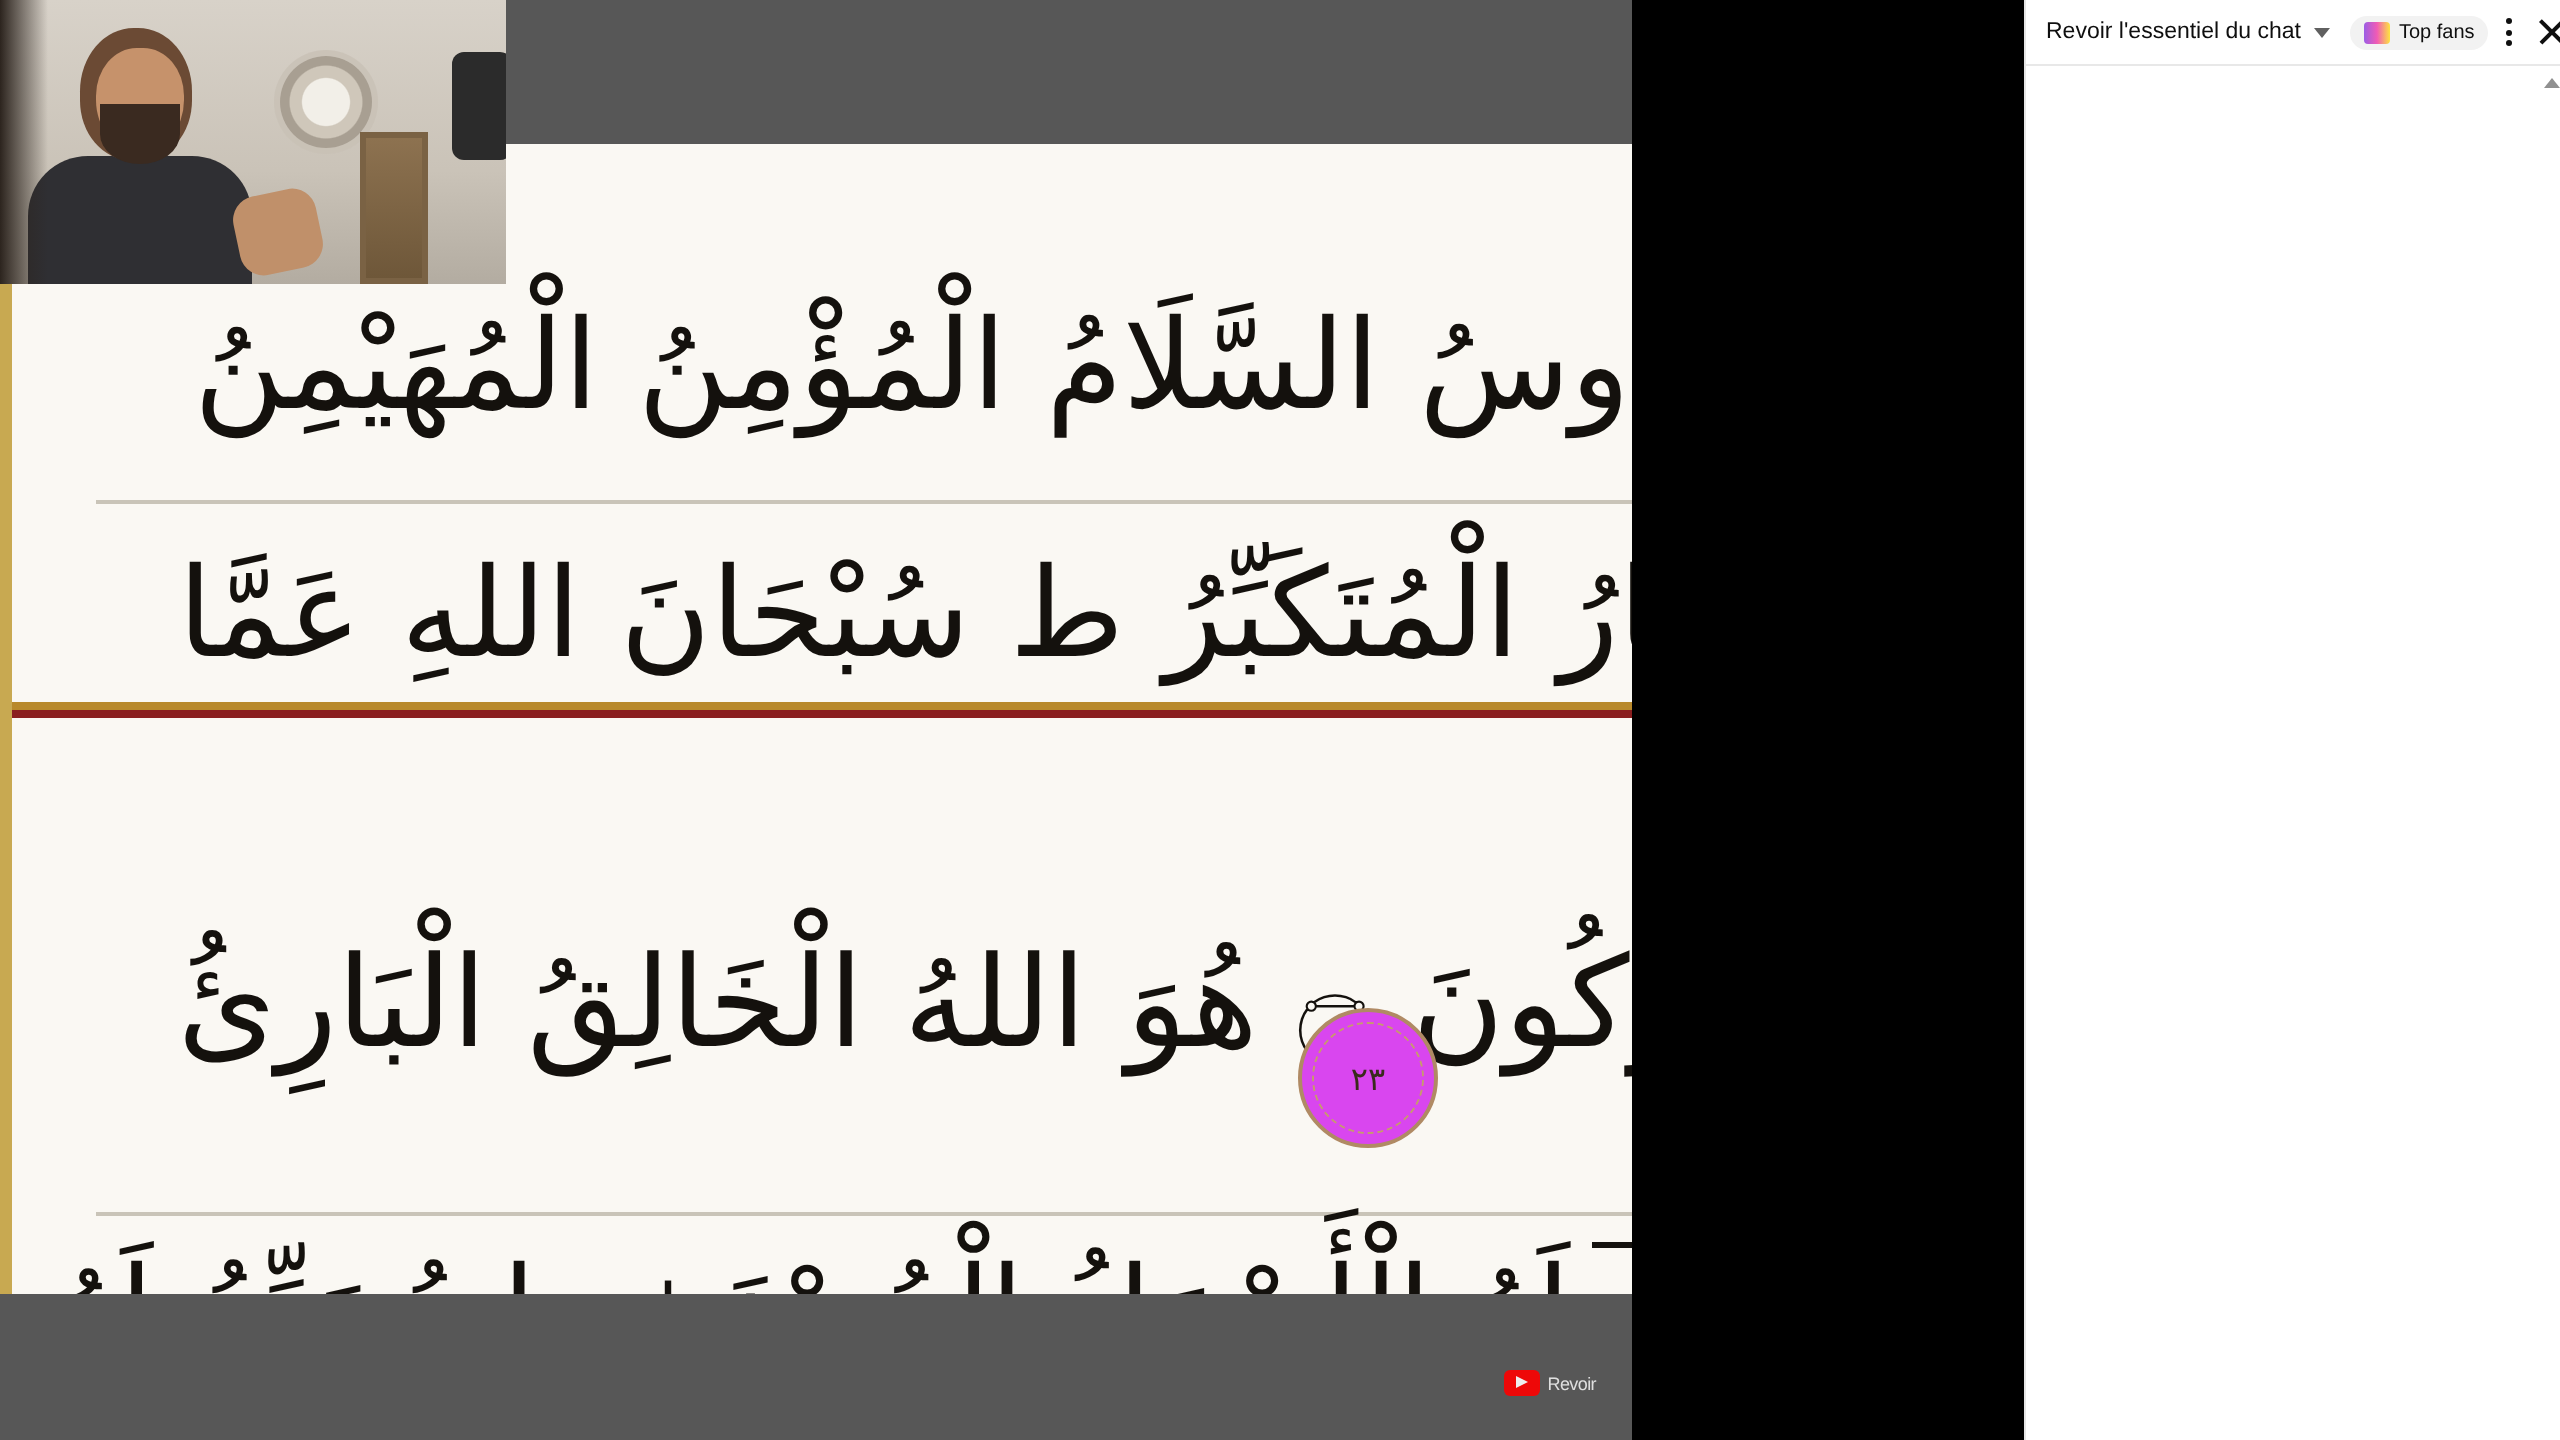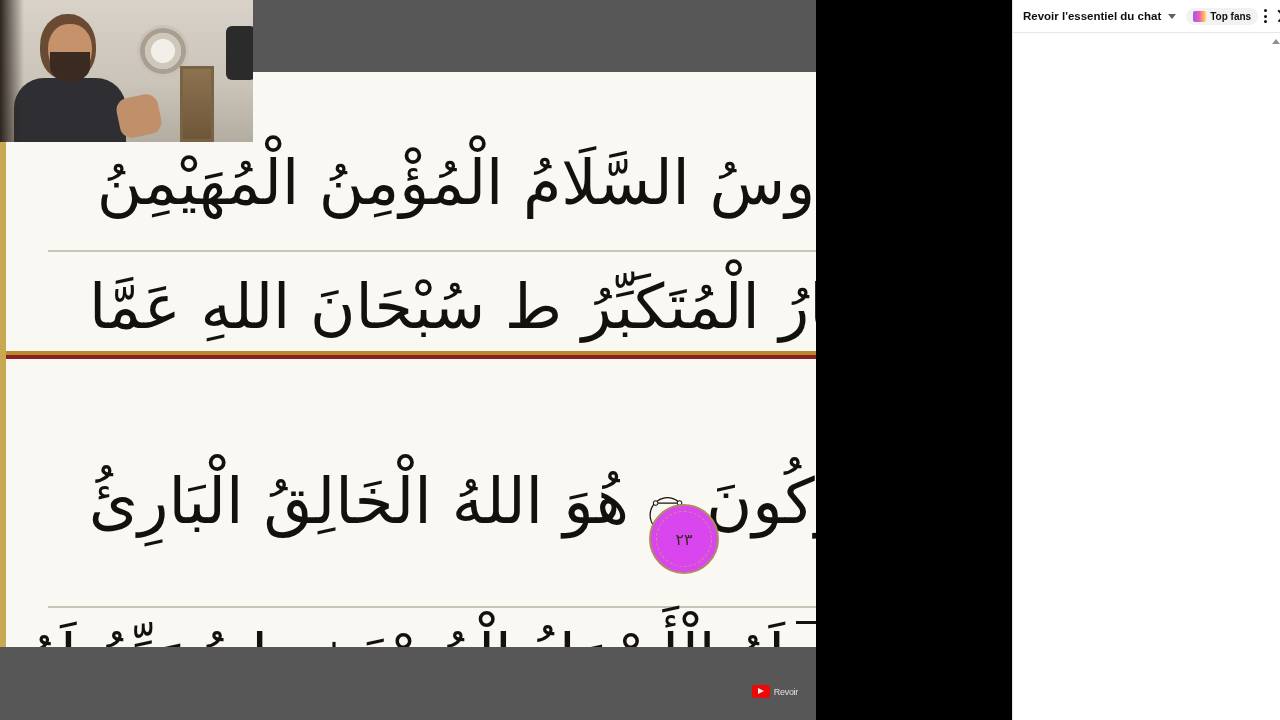--- a/index.html
+++ b/index.html
@@ -176,21 +176,20 @@
     border-top: 3.5px solid transparent;
     border-bottom: 3.5px solid transparent;
   }
   #yt-badge .yt-word { color: #eee; font-size: 9px; letter-spacing: -0.3px; }
 
   
   #chat-panel {
     position: absolute; left: 1012px; top: 0; width: 268px; height: 720px;
     background: #fff;
     border-left: 1px solid #e5e5e5;
-    font-weight: bold;
   }
   #chat-header {
     height: 33px; display: flex; align-items: center;
     padding: 0 6px 0 10px; gap: 6px;
     border-bottom: 1px solid #e8e8e8;
     background: #fff;
   }
   #chat-title {
     font-size: 11.5px; color: #0f0f0f; white-space: nowrap;
   }

